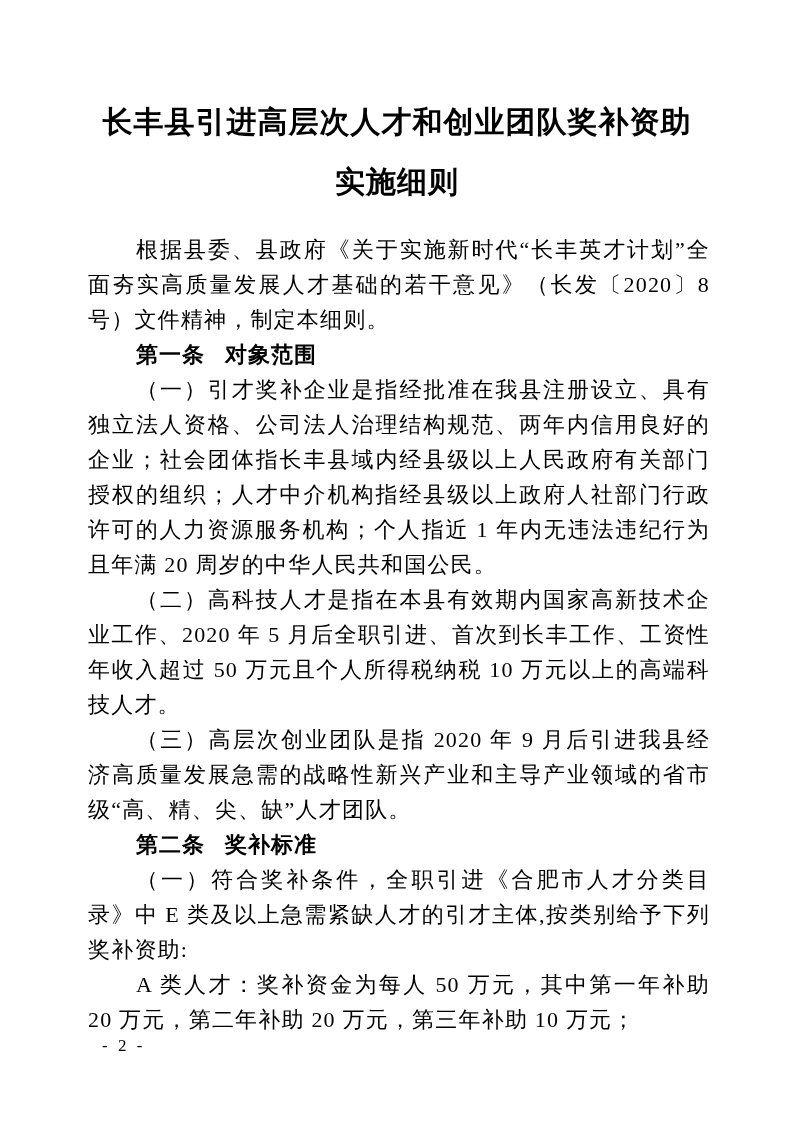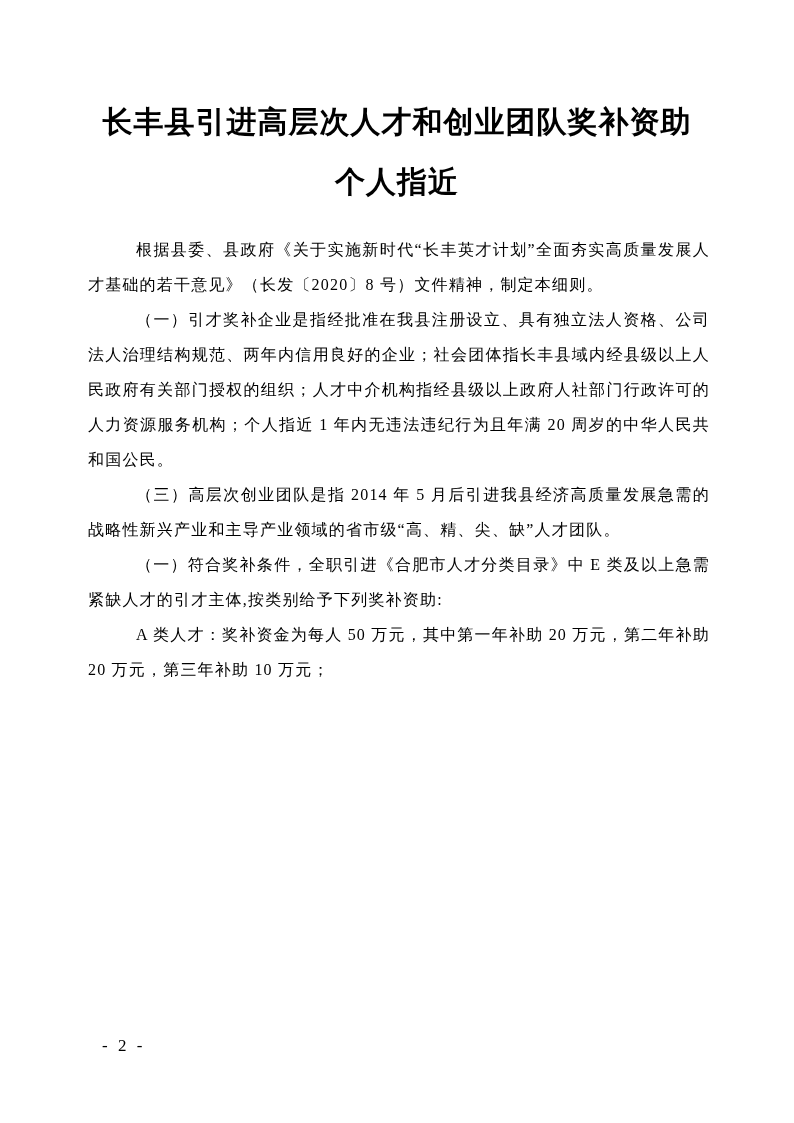--- a/index.html
+++ b/index.html
@@ -24,21 +24,21 @@
     font-weight: bold;
     line-height: 60px;
     letter-spacing: 1px;
     font-family: "Liberation Serif", "DejaVu Serif", serif;
   }
   .title-line {
     display: block;
   }
   .doc-body {
     margin: 20px 84px 0 88px;
-    font-size: 16px;
+    font-size: 22px;
     line-height: 35px;
     letter-spacing: 1.2px;
     text-align: justify;
   }
   .para {
     margin: 0;
     text-indent: 48px;
   }
   .para.heading {
     font-weight: bold;
@@ -57,33 +57,36 @@
     font-family: "Liberation Serif", "DejaVu Serif", serif;
   }
 </style>
 </head>
 <body>
 
 <div class="page">
 
   <h1 class="doc-title">
     <span class="title-line">长丰县引进高层次人才和创业团队奖补资助</span>
-    <span class="title-line">个人指近</span>
+    <span class="title-line">实施细则</span>
   </h1>
 
   <div class="doc-body">
 
     <p class="para">根据县委、县政府《关于实施新时代“长丰英才计划”全面夯实高质量发展人才基础的若干意见》（长发〔2020〕8 号）文件精神，制定本细则。</p>
 
+    <p class="para heading"><span class="h-num">第一条</span><span class="h-title">对象范围</span></p>
 
     <p class="para">（一）引才奖补企业是指经批准在我县注册设立、具有独立法人资格、公司法人治理结构规范、两年内信用良好的企业；社会团体指长丰县域内经县级以上人民政府有关部门授权的组织；人才中介机构指经县级以上政府人社部门行政许可的人力资源服务机构；个人指近 1 年内无违法违纪行为且年满 20 周岁的中华人民共和国公民。</p>
 
+    <p class="para">（二）高科技人才是指在本县有效期内国家高新技术企业工作、2020 年 5 月后全职引进、首次到长丰工作、工资性年收入超过 50 万元且个人所得税纳税 10 万元以上的高端科技人才。</p>
 
-    <p class="para">（三）高层次创业团队是指 2014 年 5 月后引进我县经济高质量发展急需的战略性新兴产业和主导产业领域的省市级“高、精、尖、缺”人才团队。</p>
+    <p class="para">（三）高层次创业团队是指 2020 年 9 月后引进我县经济高质量发展急需的战略性新兴产业和主导产业领域的省市级“高、精、尖、缺”人才团队。</p>
 
+    <p class="para heading"><span class="h-num">第二条</span><span class="h-title">奖补标准</span></p>
 
     <p class="para">（一）符合奖补条件，全职引进《合肥市人才分类目录》中 E 类及以上急需紧缺人才的引才主体,按类别给予下列奖补资助:</p>
 
 
     <p class="para">A 类人才：奖补资金为每人 50 万元，其中第一年补助 20 万元，第二年补助 20 万元，第三年补助 10 万元；</p>
 
   </div>
 
   <div class="page-number">- 2 -</div>
 

